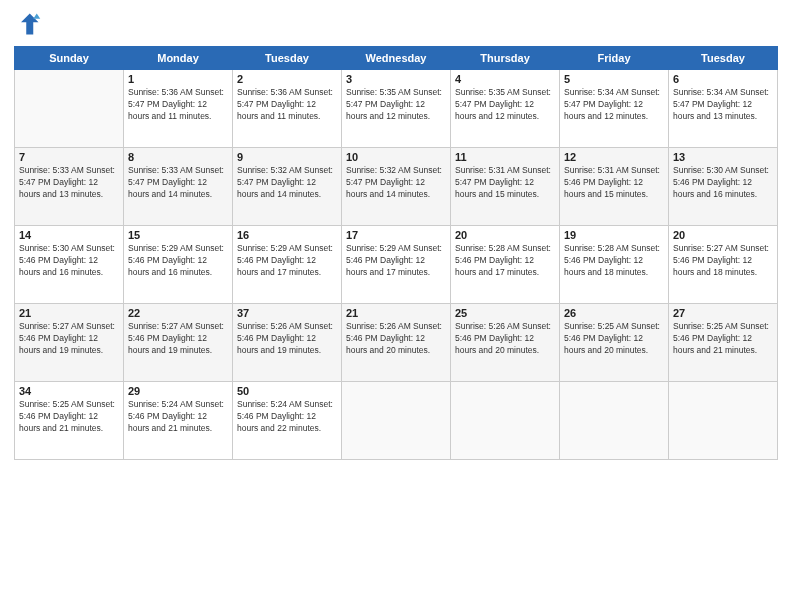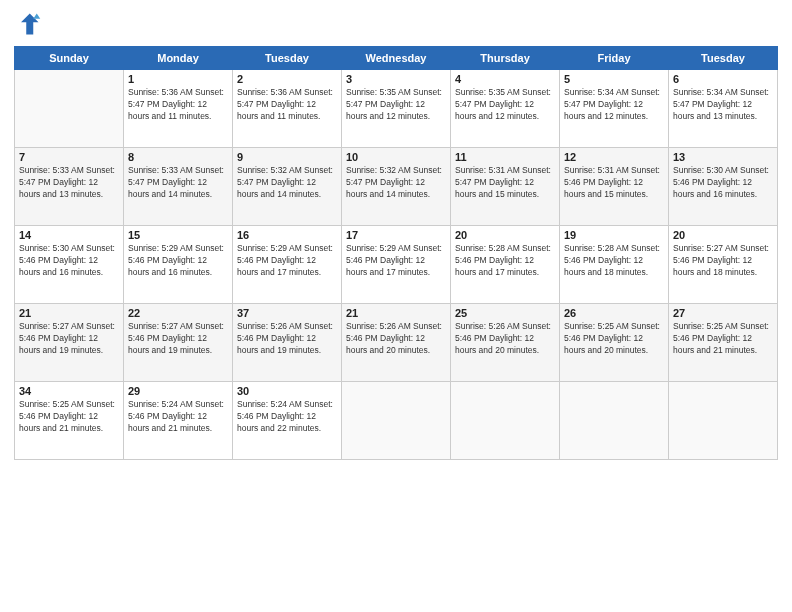--- a/index.html
+++ b/index.html
@@ -335,21 +335,21 @@
 and 21 minutes.</div>
           </td>
           <td>
             <span class="day-num">29</span>
             <div class="day-info">Sunrise: 5:24 AM
 Sunset: 5:46 PM
 Daylight: 12 hours
 and 21 minutes.</div>
           </td>
           <td>
-            <span class="day-num">30</span>
+            <span class="day-num">50</span>
             <div class="day-info">Sunrise: 5:24 AM
 Sunset: 5:46 PM
 Daylight: 12 hours
 and 22 minutes.</div>
           </td>
           <td class="empty-cell"></td>
           <td class="empty-cell"></td>
           <td class="empty-cell"></td>
           <td class="empty-cell"></td>
         </tr>

